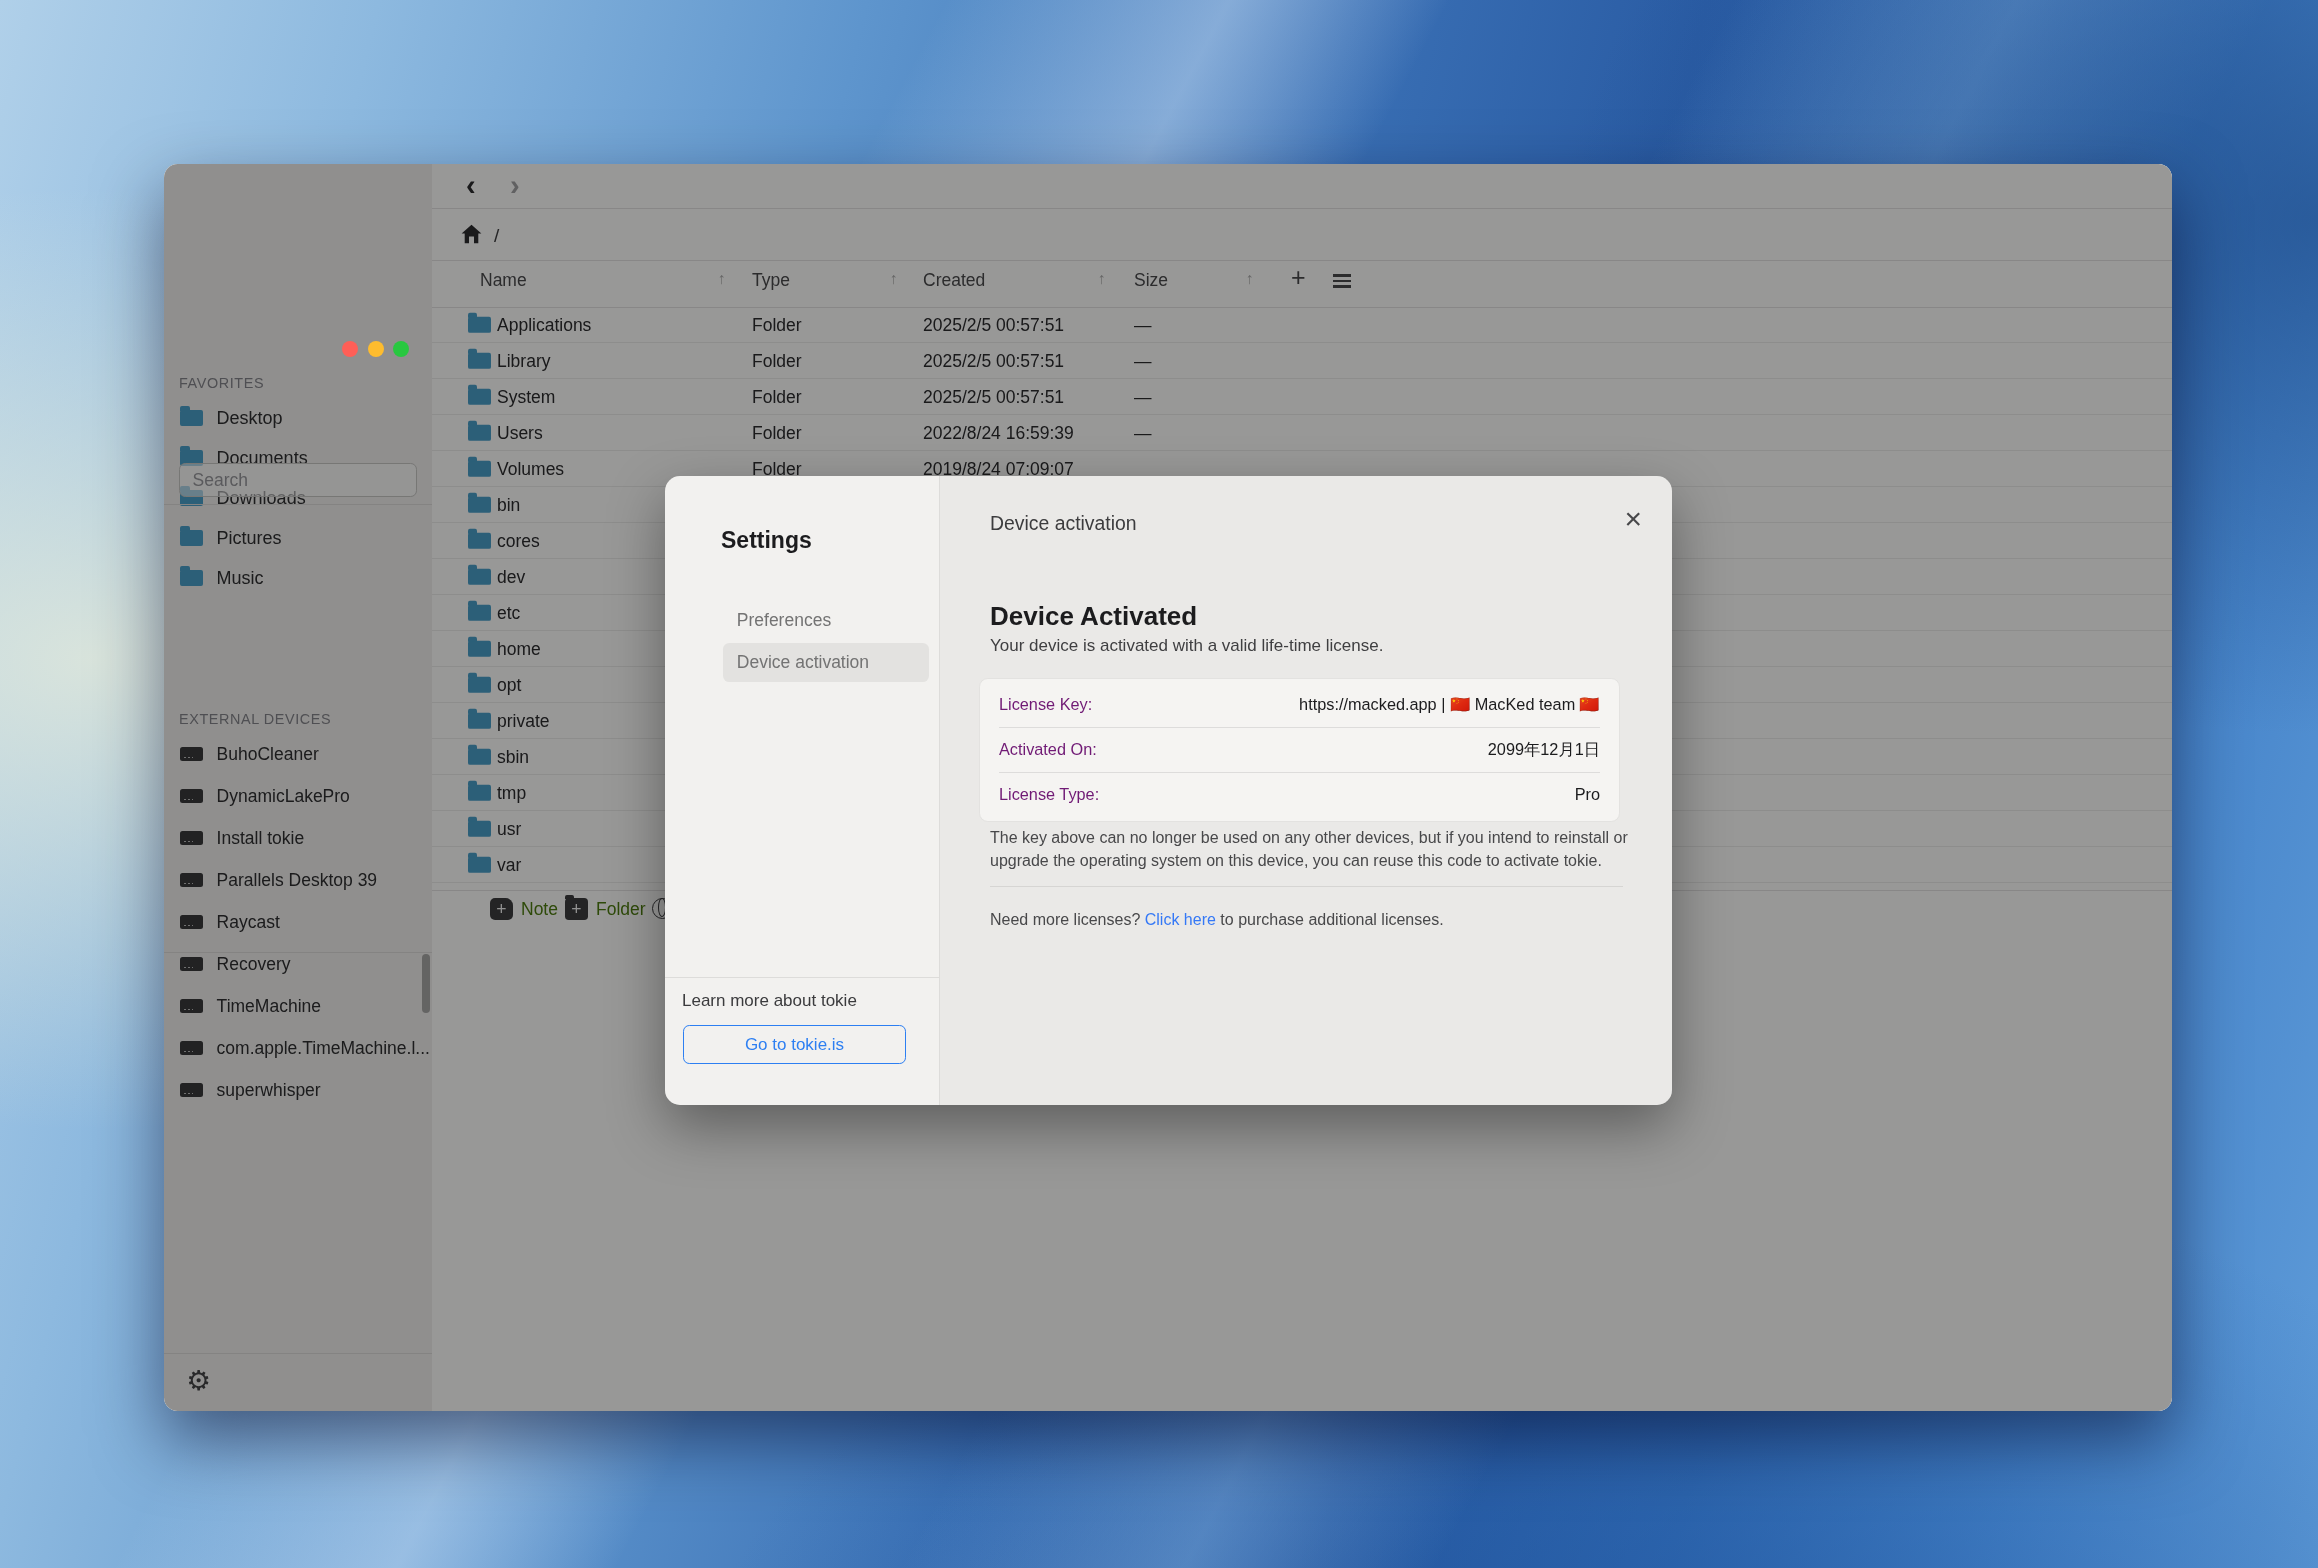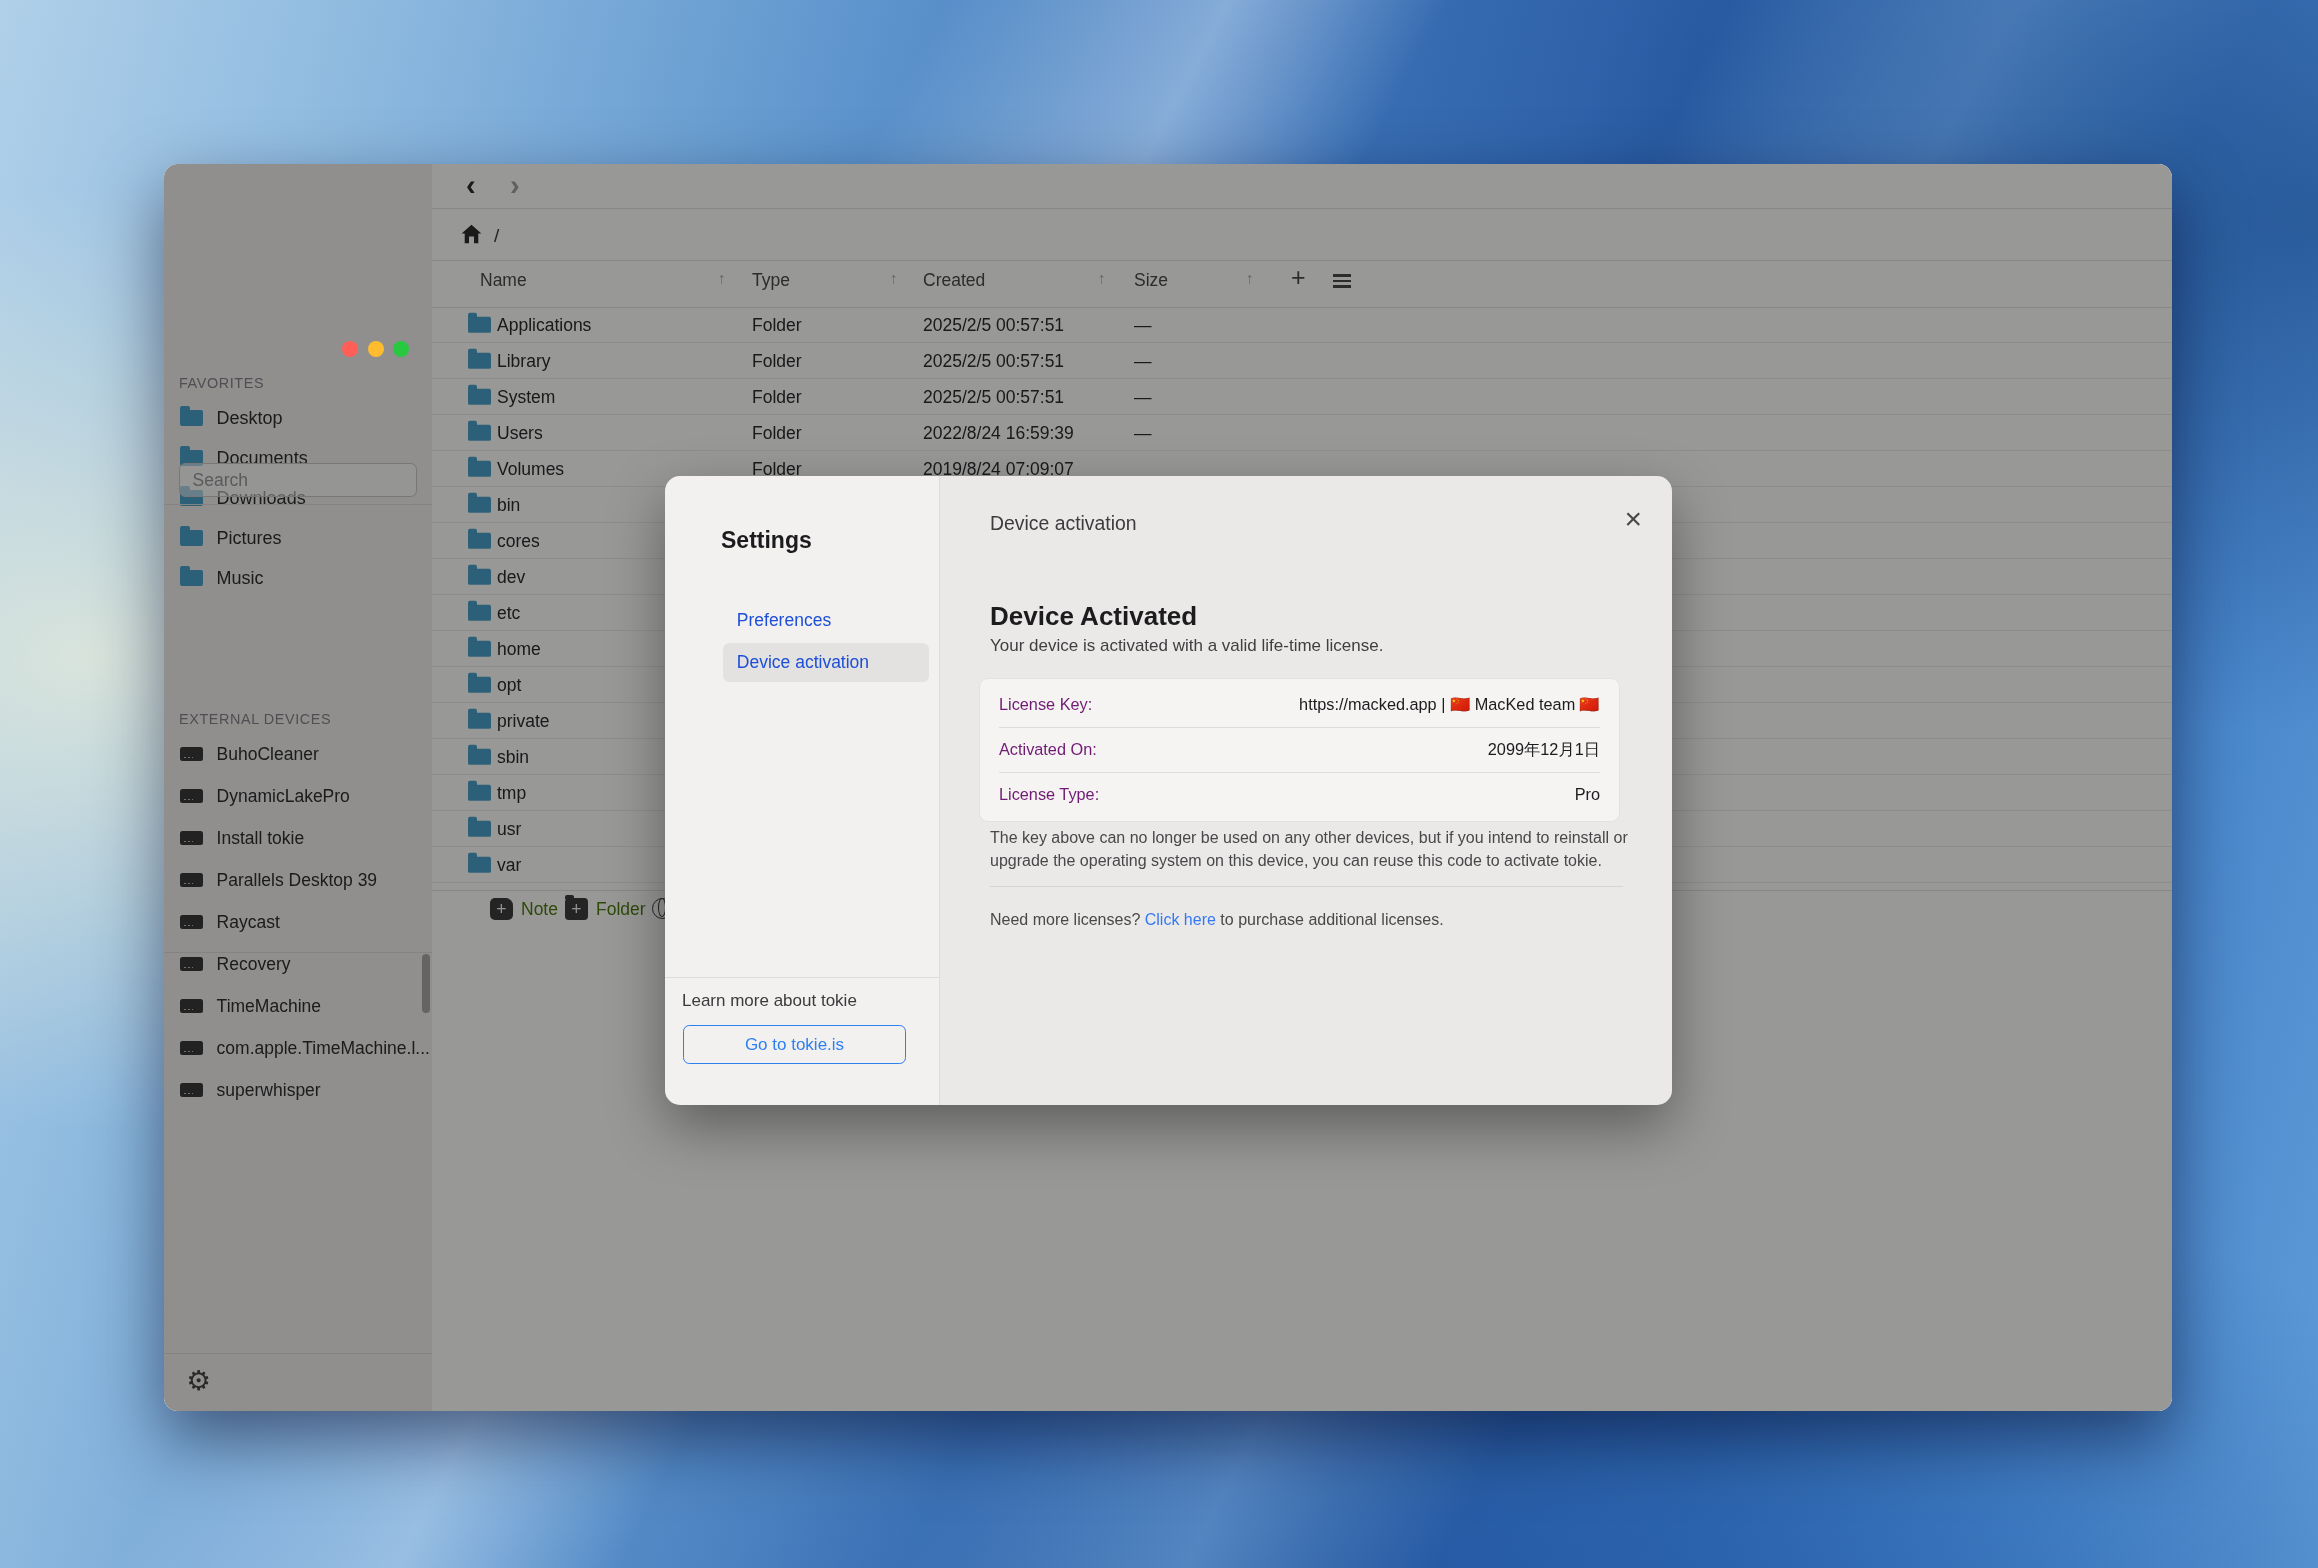--- a/index.html
+++ b/index.html
@@ -79,21 +79,21 @@
   .tb-globe:before{content:"";position:absolute;left:5px;top:-0.6px;width:7.5px;height:19px;border:1.9px solid #3c3c3e;
      border-radius:50%;box-sizing:border-box;}
 
   
   .modal{position:absolute;left:665px;top:476px;width:1007px;height:629px;z-index:100;
     border-radius:15px;box-shadow:0 22px 56px rgba(0,0,0,0.38);display:flex;overflow:hidden;}
   .m-left{position:relative;width:274px;flex:0 0 274px;background:#f2f1ef;border-right:0.6px solid #dddcda;}
   .m-title{position:absolute;left:56px;top:51px;font-size:23px;font-weight:600;color:#1c1c1e;}
   .m-nav{position:absolute;left:58px;top:125px;width:206px;}
   .m-item{box-sizing:border-box;width:206px;height:39px;border-radius:6.3px;display:flex;align-items:center;
-     padding-left:13.8px;font-size:17.5px;color:#1d4ed8;margin-bottom:2.5px;}
+     padding-left:13.8px;font-size:17.5px;color:#737373;margin-bottom:2.5px;}
   .m-item.sel{background:#e3e2e0;}
   .m-bdiv{position:absolute;left:0;right:0;top:501px;height:0.6px;background:#dddcda;}
   .m-learn{position:absolute;left:17px;top:515px;font-size:17px;color:#3b3b3d;}
   .m-go{position:absolute;left:18px;top:549px;width:223px;height:39px;box-sizing:border-box;
      border:1.3px solid #2d7ff2;border-radius:6.3px;color:#2d7ff2;font-size:17px;
      display:flex;align-items:center;justify-content:center;background:transparent;}
 
   .m-right{position:relative;flex:1;background:#eae9e7;}
   .m-header{position:absolute;left:50px;top:36px;font-size:19.4px;color:#3c3c3e;}
   .m-close{position:absolute;right:30px;top:27.5px;font-size:30px;color:#48484a;line-height:1;}

